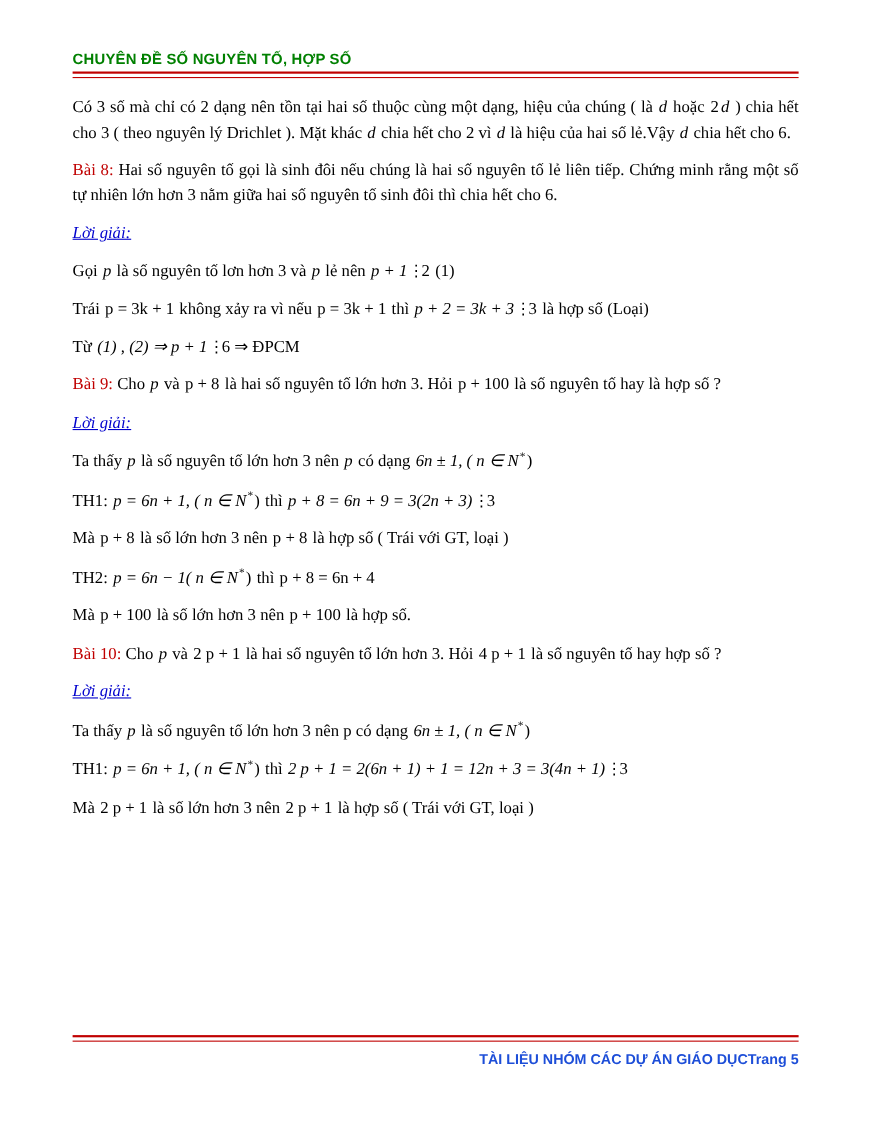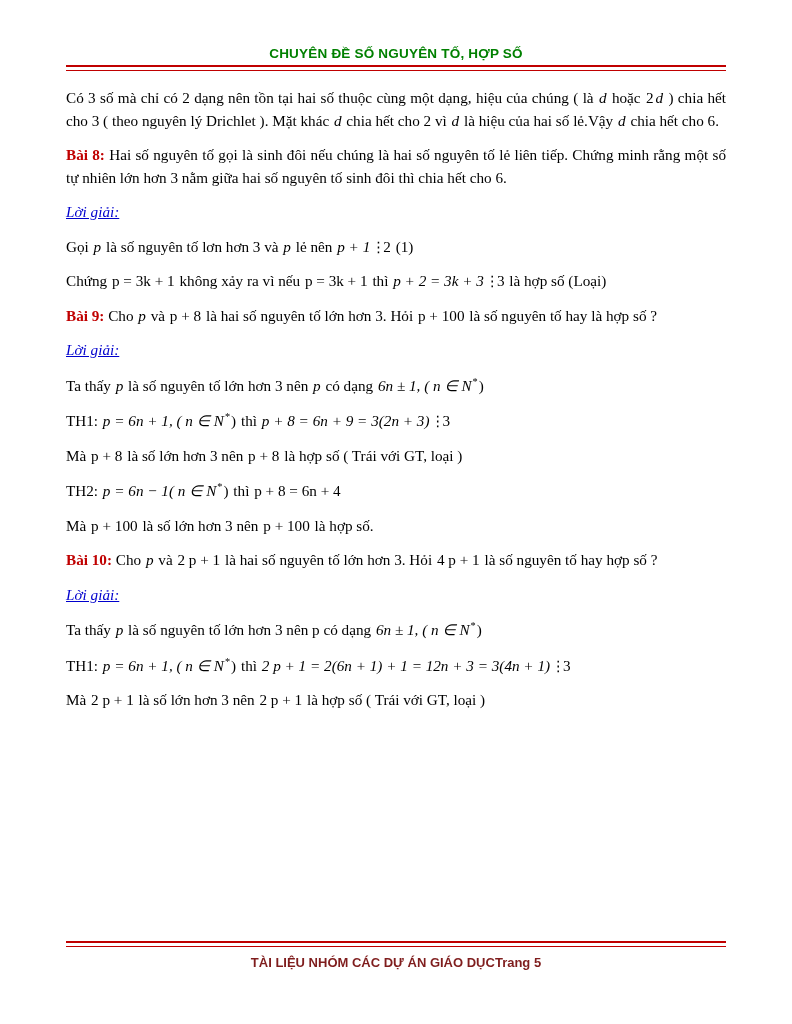--- a/index.html
+++ b/index.html
@@ -19,21 +19,20 @@
     position: relative;
     width: 792px;
     height: 1024px;
     box-sizing: border-box;
     padding: 0 66px;
   }
 
   
   .header {
     padding-top: 46px;
-    text-align: center;
   }
   .header-title {
     color: #008000;
     font-family: "Liberation Sans", sans-serif;
     font-weight: bold;
     font-size: 13.5px;
     letter-spacing: 0.2px;
   }
   .rule-double {
     margin-top: 4px;
@@ -48,21 +47,21 @@
     margin-top: 16px;
     font-size: 15.2px;
     line-height: 1.48;
     text-align: justify;
   }
   .para {
     margin: 0 0 12px 0;
   }
   .label-bai {
     color: #c00000;
-    font-weight: bold;
+    font-weight: normal;
   }
   .loigiai {
     color: #0000cd;
     font-weight: normal;
     font-style: italic;
     text-decoration: underline;
     margin: 0 0 12px 0;
   }
   .mi {
     font-family: "Liberation Serif", serif;
@@ -104,27 +103,27 @@
     right: 66px;
     bottom: 54px;
   }
   .footer-rule {
     border-top: 2.5px solid #c00000;
     border-bottom: 1px solid #c00000;
     height: 3px;
   }
   .footer-row {
     display: flex;
-    justify-content: center;
+    justify-content: flex-end;
     align-items: baseline;
     margin-top: 8px;
     font-family: "Liberation Sans", sans-serif;
     font-weight: bold;
     font-size: 13px;
-    color: #7f1d1d;
+    color: #1d4ed8;
   }
 </style>
 </head>
 <body>
 
 <div class="page">
 
   <div class="header">
     <div class="header-title">CHUYÊN ĐỀ SỐ NGUYÊN TỐ, HỢP SỐ</div>
     <div class="rule-double"></div>
@@ -157,30 +156,34 @@
       <span class="mi">p</span>
       <span>là số nguyên tố lơn hơn 3 và</span>
       <span class="mi">p</span>
       <span>lẻ nên</span>
       <span class="math"><span class="mi">p + 1</span><span class="divdot"></span><span class="mn">2</span></span>
       <span>(1)</span>
     </p>
 
 
     <p class="para">
-      <span>Chứng</span>
+      <span>Trái</span>
       <span class="math mi">p = 3k + 1</span>
       <span>không xảy ra vì nếu</span>
       <span class="math mi">p = 3k + 1</span>
       <span>thì</span>
       <span class="math"><span class="mi">p + 2 = 3k + 3</span><span class="divdot"></span><span class="mn">3</span></span>
       <span>là hợp số (Loại)</span>
     </p>
 
 
+    <p class="para">
+      <span>Từ</span>
+      <span class="math"><span class="mi">(1) , (2) ⇒ p + 1</span><span class="divdot"></span><span class="mn">6 ⇒ ĐPCM</span></span>
+    </p>
 
     <p class="para">
       <span class="label-bai">Bài 9:</span><span> Cho</span>
       <span class="mi">p</span>
       <span>và</span>
       <span class="math mi">p + 8</span>
       <span>là hai số nguyên tố lớn hơn 3. Hỏi</span>
       <span class="math mi">p + 100</span>
       <span>là số nguyên tố hay là hợp số ?</span>
     </p>

